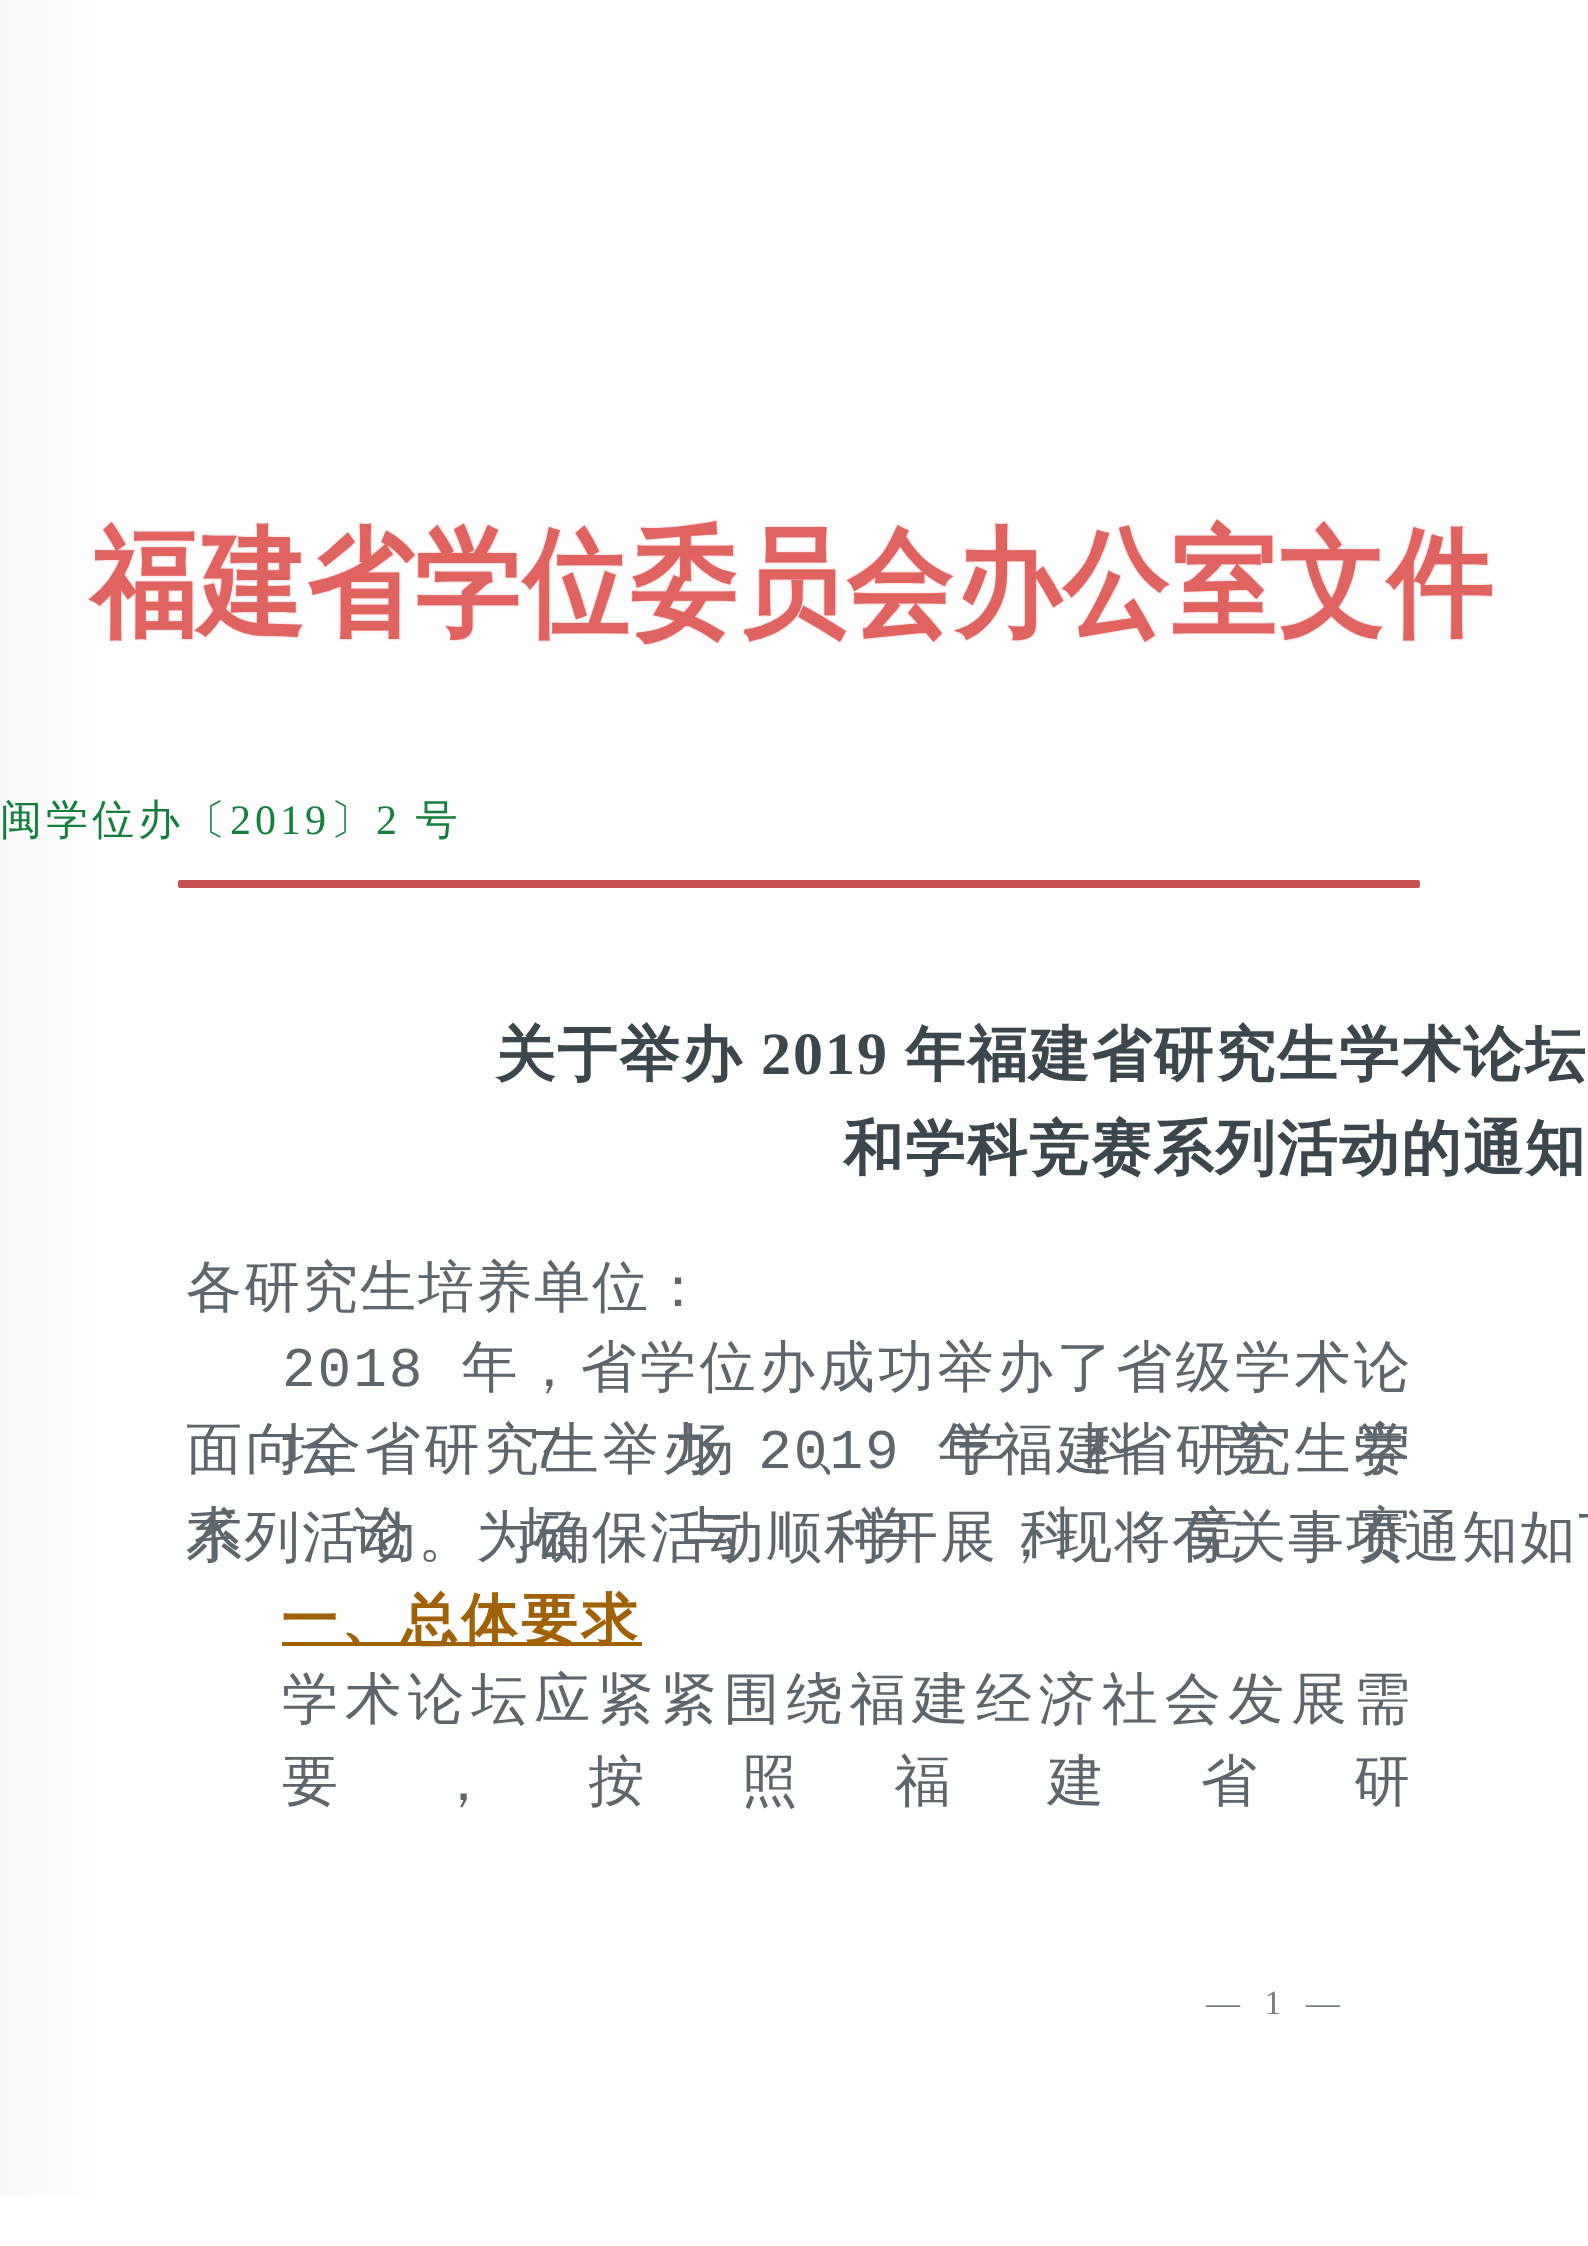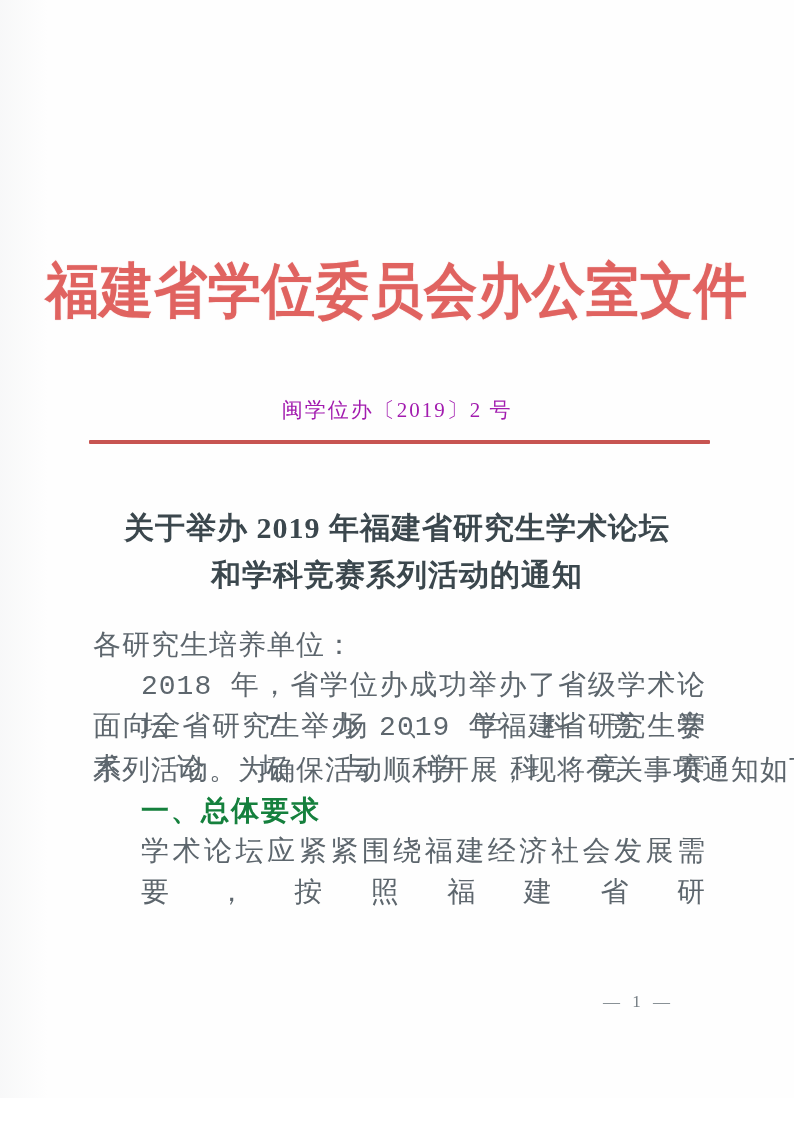--- a/index.html
+++ b/index.html
@@ -36,40 +36,39 @@
     transform: scaleY(1.12);
     transform-origin: center top;
     text-shadow: 0 0 1px rgba(224,99,96,0.55);
     white-space: nowrap;
   }
   .doc-number {
     position: absolute;
     top: 396px;
     left: 0;
     width: 100%;
-    text-align: center;
     font-size: 21px;
-    color: #a21caf;
+    color: #15803d;
     letter-spacing: 2px;
   }
   .red-rule {
     position: absolute;
     top: 440px;
     left: 89px;
     width: 621px;
     height: 4px;
     background: #c75451;
     border-radius: 1px;
   }
   .doc-title {
     position: absolute;
     top: 504px;
     left: 0;
     width: 100%;
-    text-align: center;
+    text-align: right;
     font-size: 30px;
     font-weight: bold;
     color: #3b474d;
     line-height: 47px;
     letter-spacing: 1px;
   }
   .body-block {
     position: absolute;
     top: 624px;
     left: 93px;
@@ -85,22 +84,23 @@
   }
   .line.j {
     white-space: normal;
     text-align: justify;
     text-align-last: justify;
     font-family: Liberation Mono, monospace;
   }
   .line.indent { padding-left: 48px; }
   .line.heading {
     font-weight: bold;
-    color: #15803d;
+    color: #a16207;
     letter-spacing: 2px;
+    text-decoration: underline;
   }
   .page-number {
     position: absolute;
     top: 992px;
     right: 120px;
     font-size: 17px;
     color: #767f85;
     letter-spacing: 4px;
   }
 </style>

